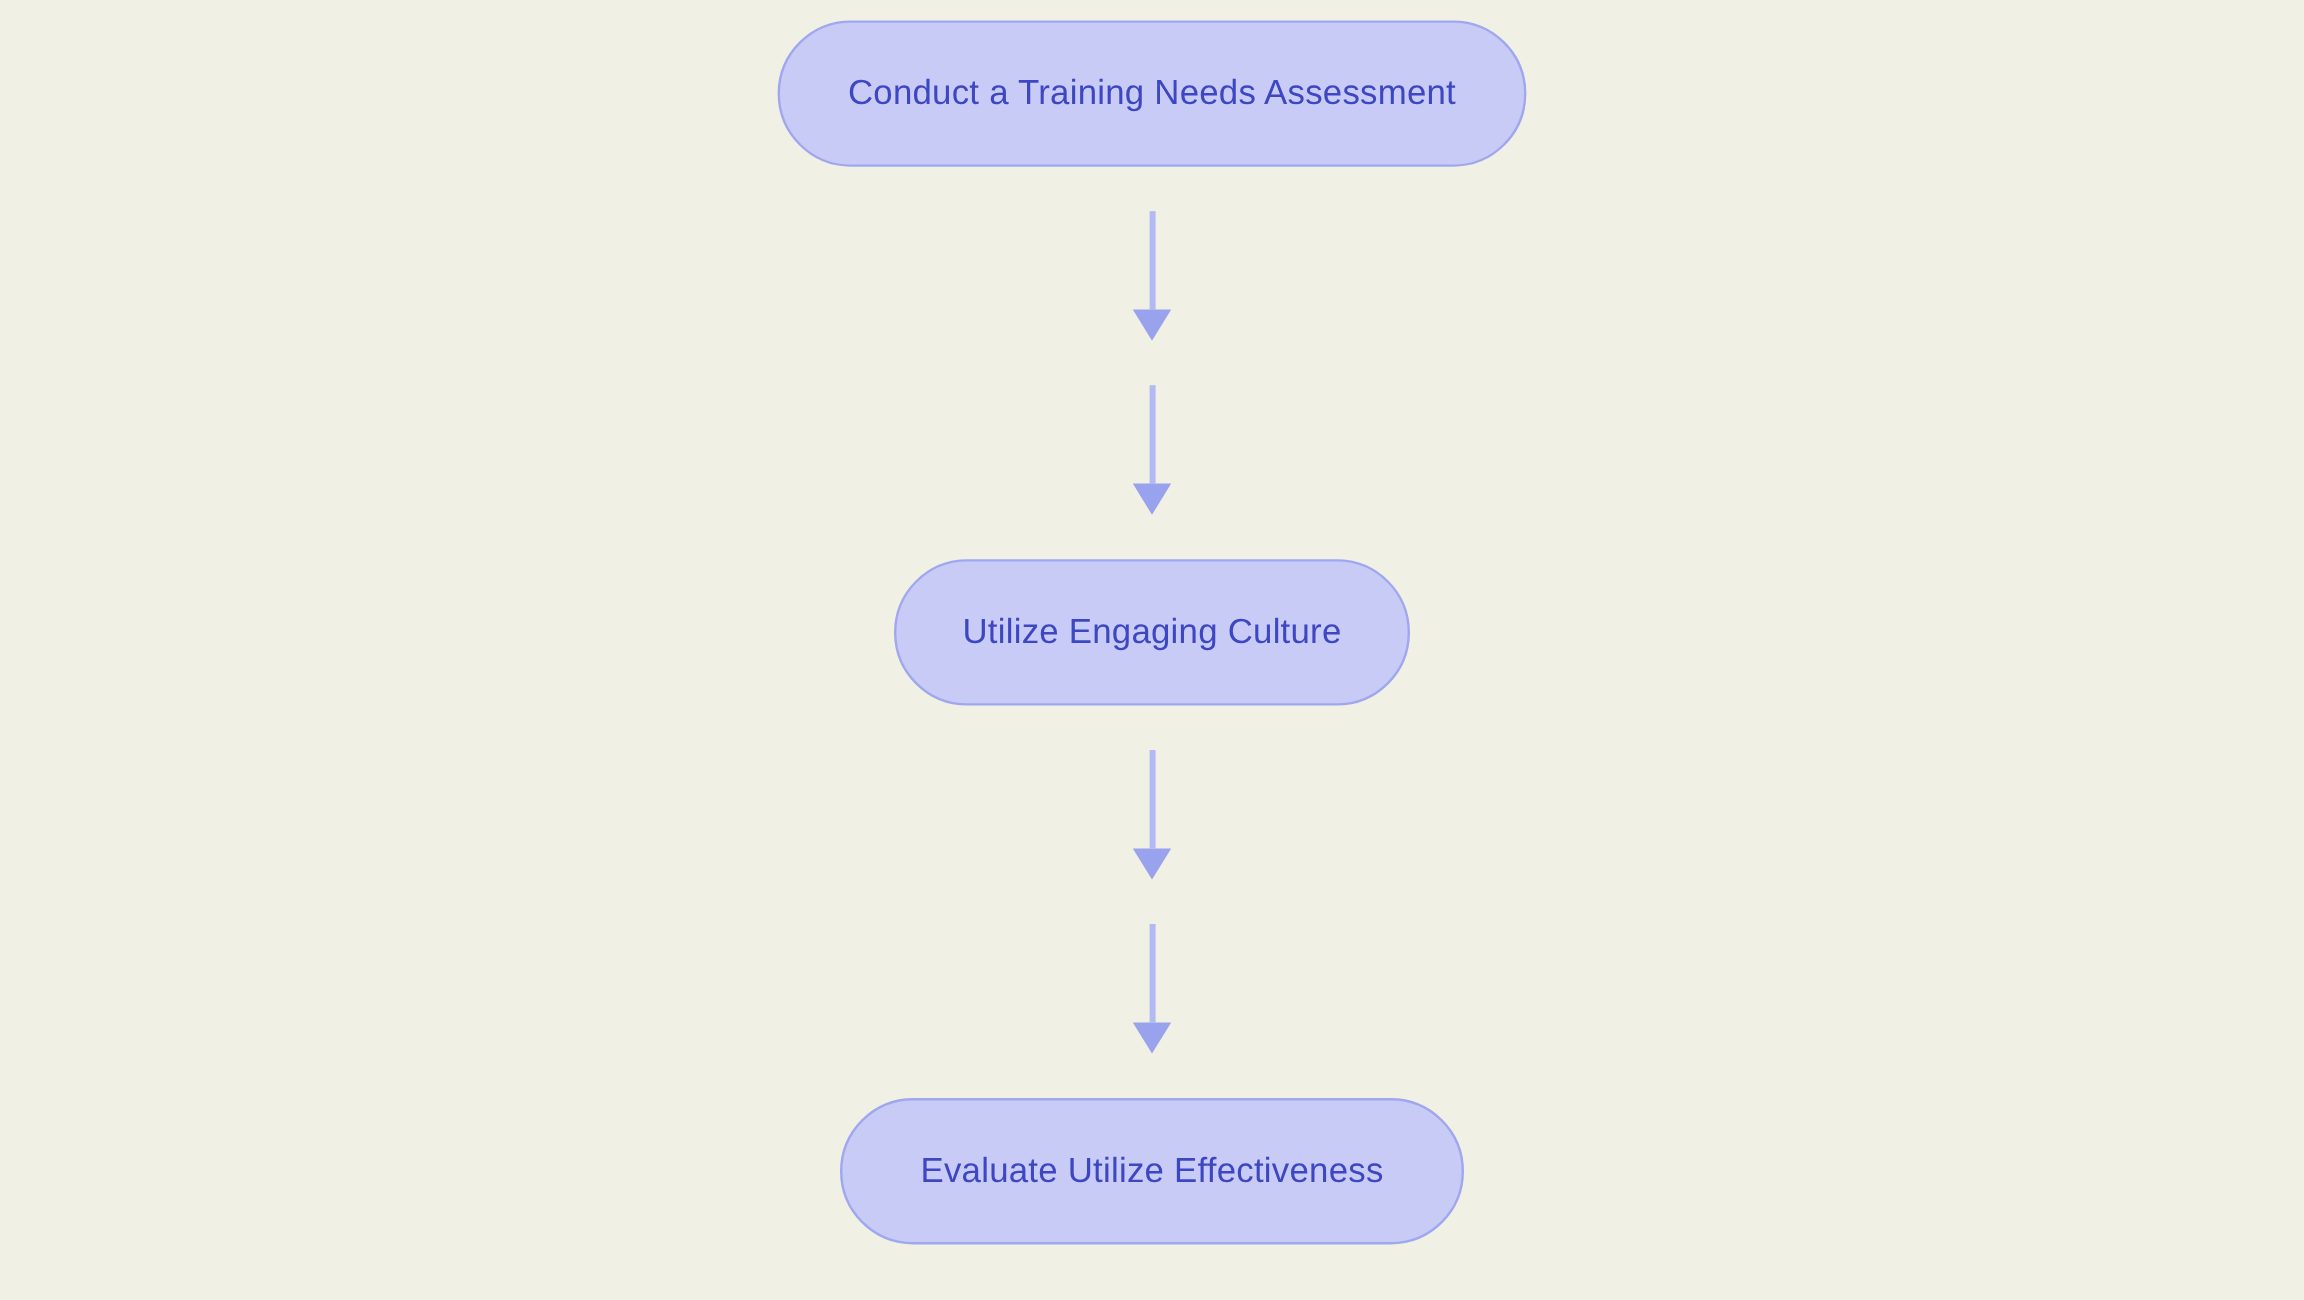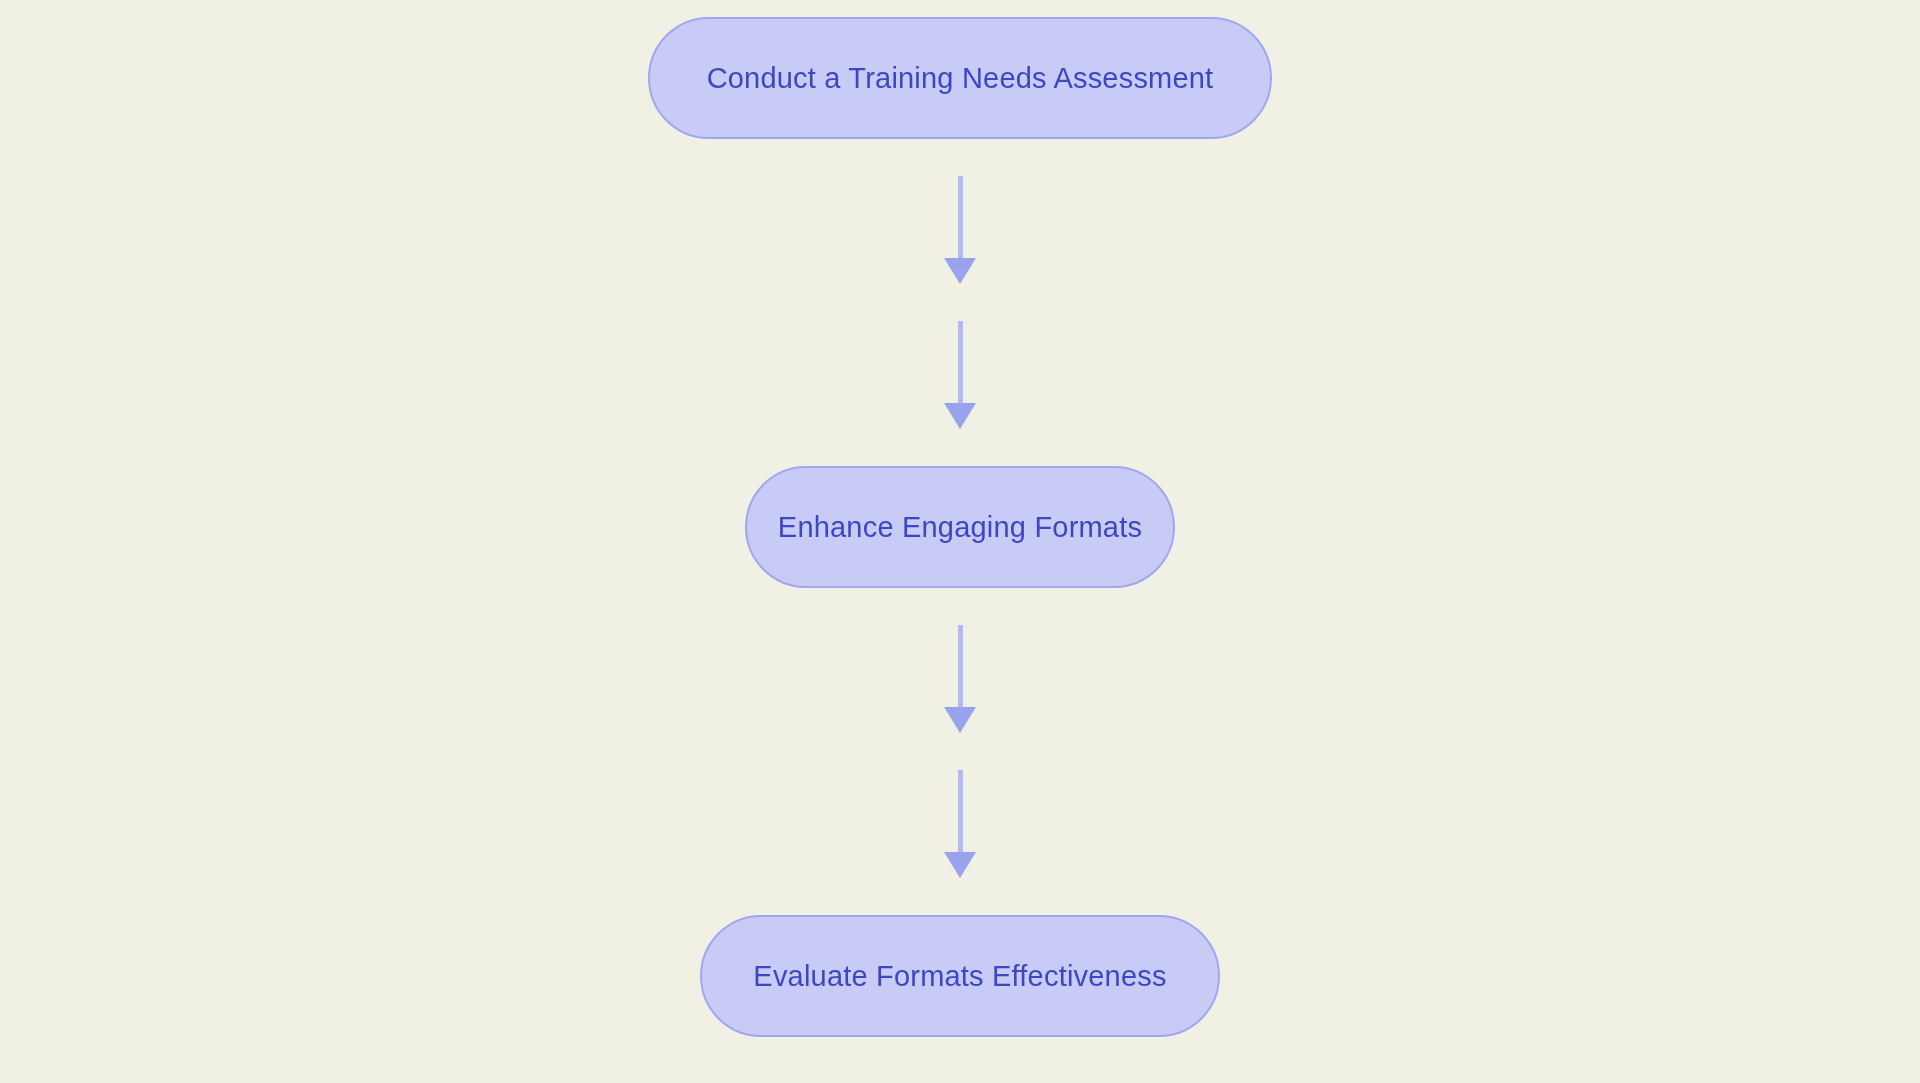--- a/index.html
+++ b/index.html
@@ -87,31 +87,31 @@
     <div class="arrow-head"></div>
   </div>
 
 
   <div class="arrow">
     <div class="arrow-line"></div>
     <div class="arrow-head"></div>
   </div>
 
   <div class="node node-w3">
-    <span class="node-label">Enhance Engaging Formats</span>
+    <span class="node-label">Utilize Engaging Culture</span>
   </div>
 
   <div class="arrow">
     <div class="arrow-line"></div>
     <div class="arrow-head"></div>
   </div>
 
 
   <div class="arrow">
     <div class="arrow-line"></div>
     <div class="arrow-head"></div>
   </div>
 
   <div class="node node-w5">
-    <span class="node-label">Evaluate Formats Effectiveness</span>
+    <span class="node-label">Evaluate Utilize Effectiveness</span>
   </div>
 
 </div>
 
 </body></html>

